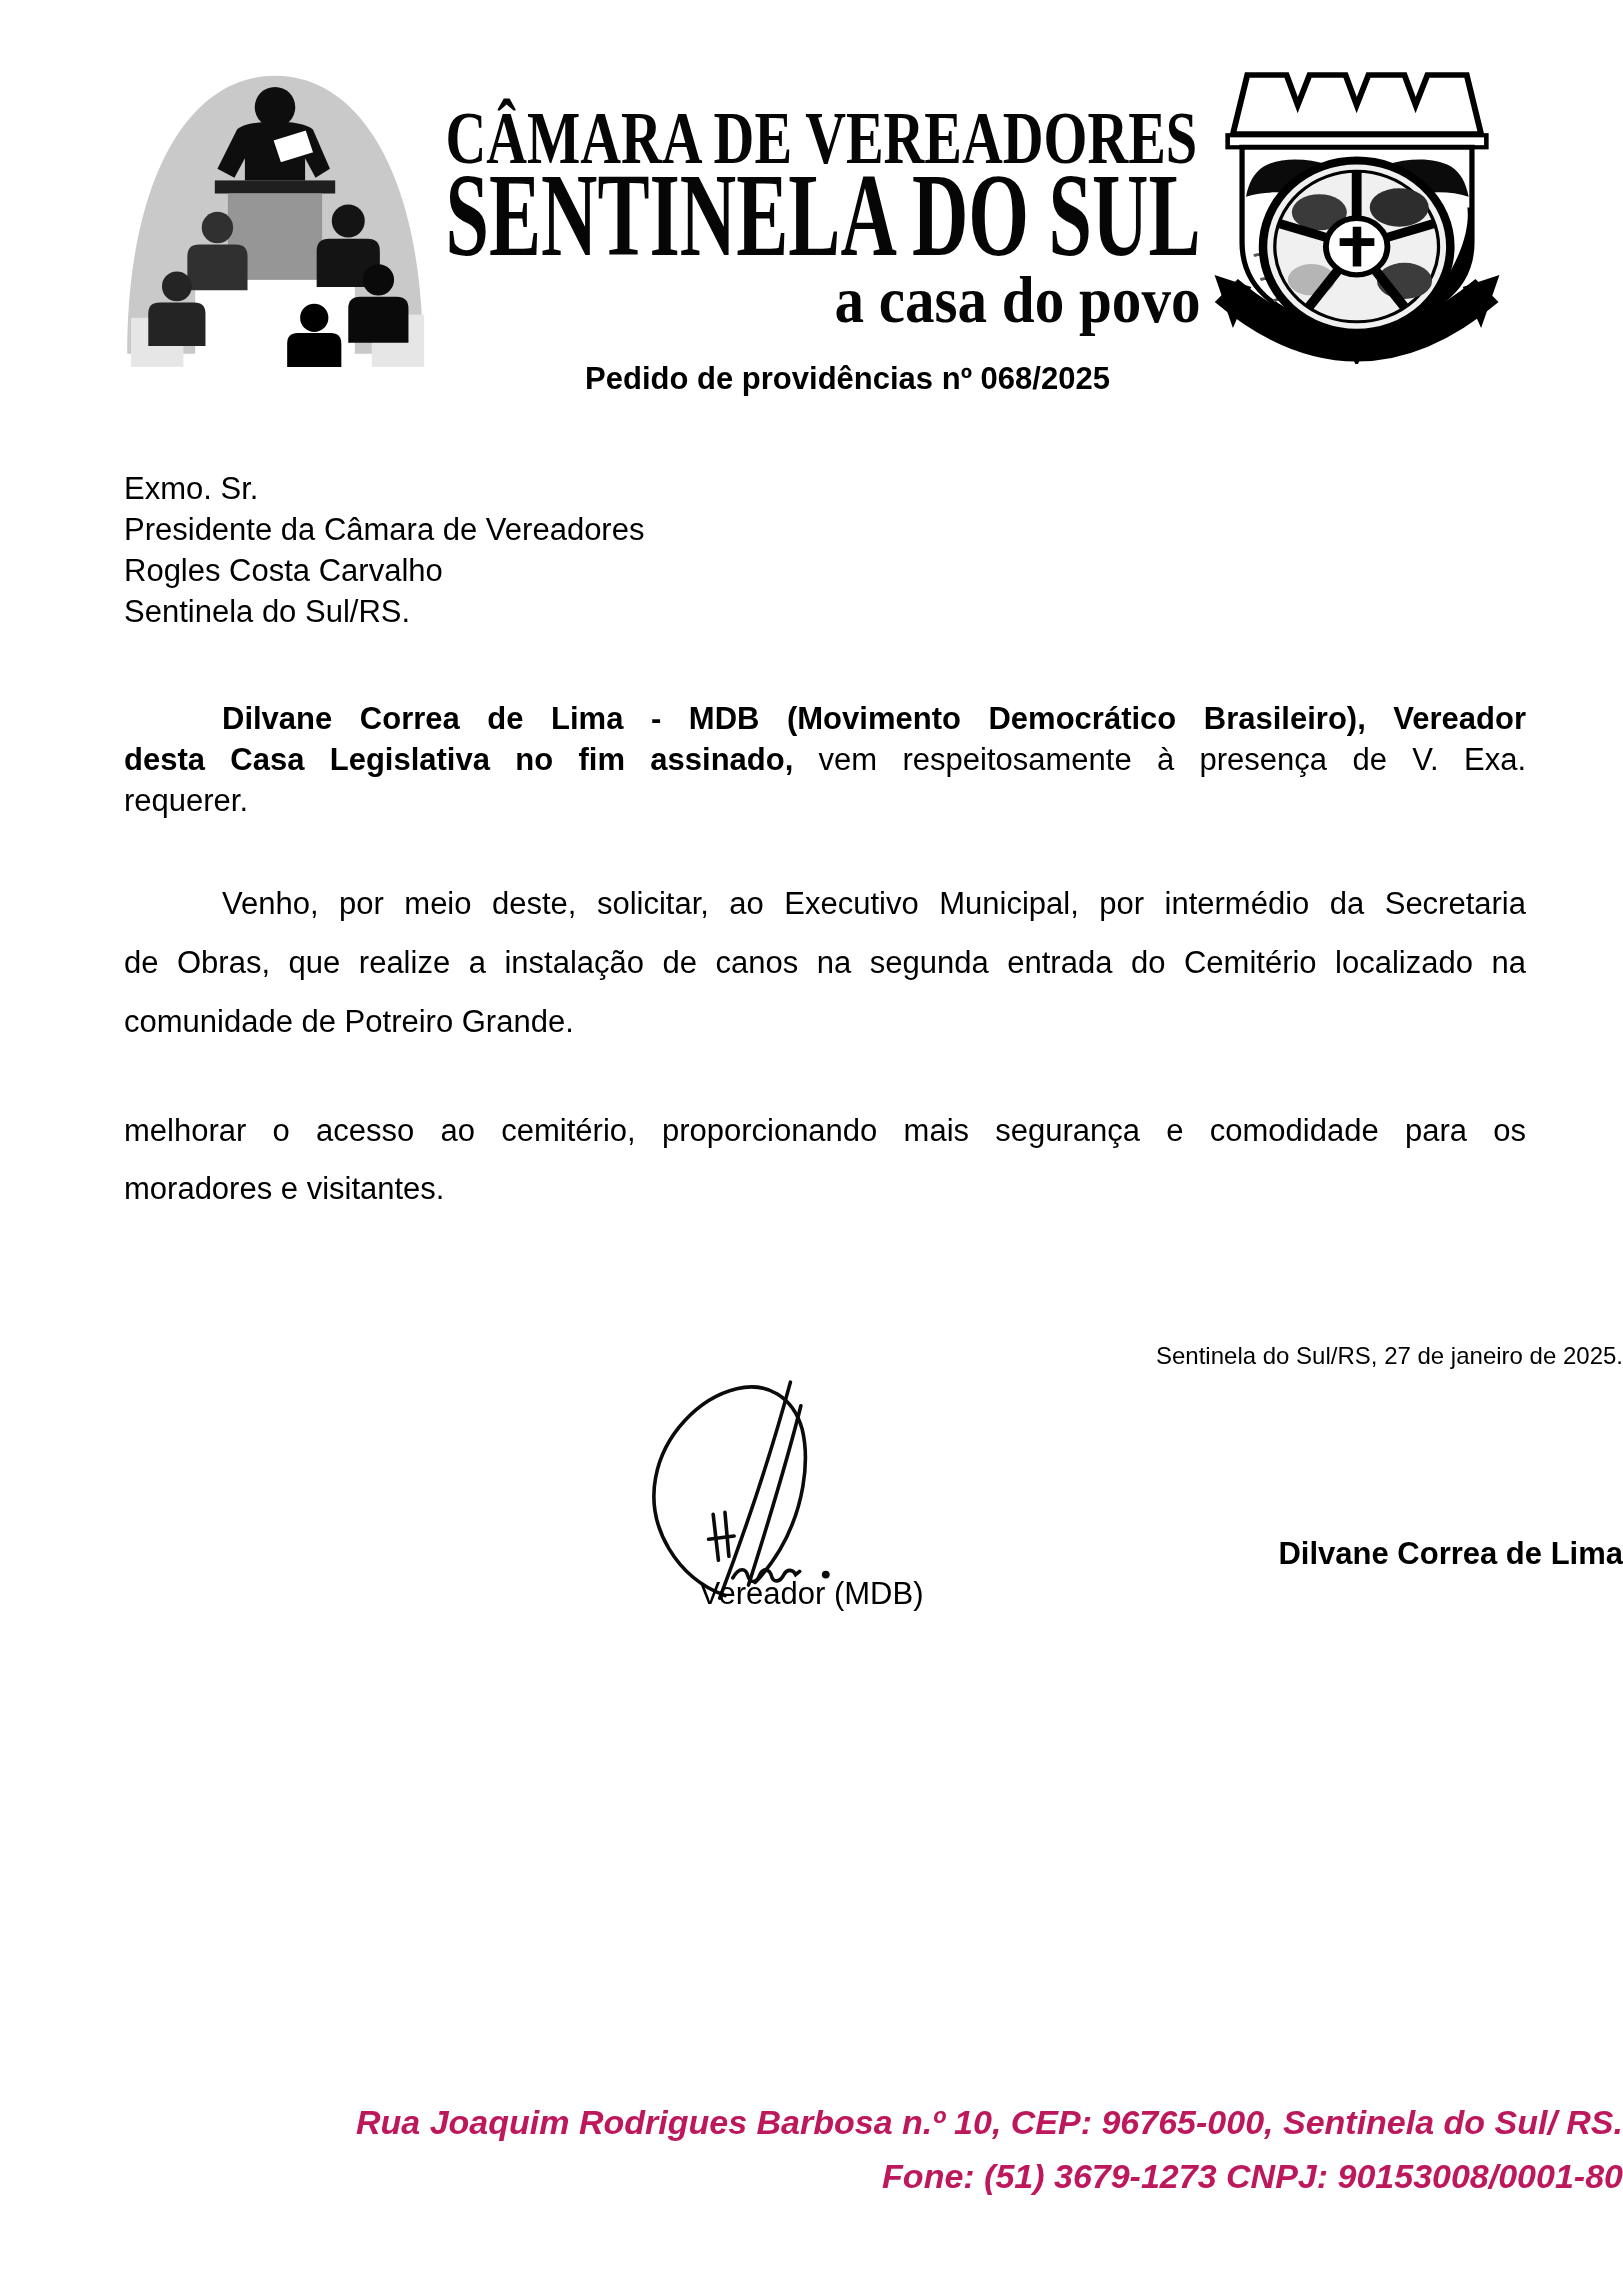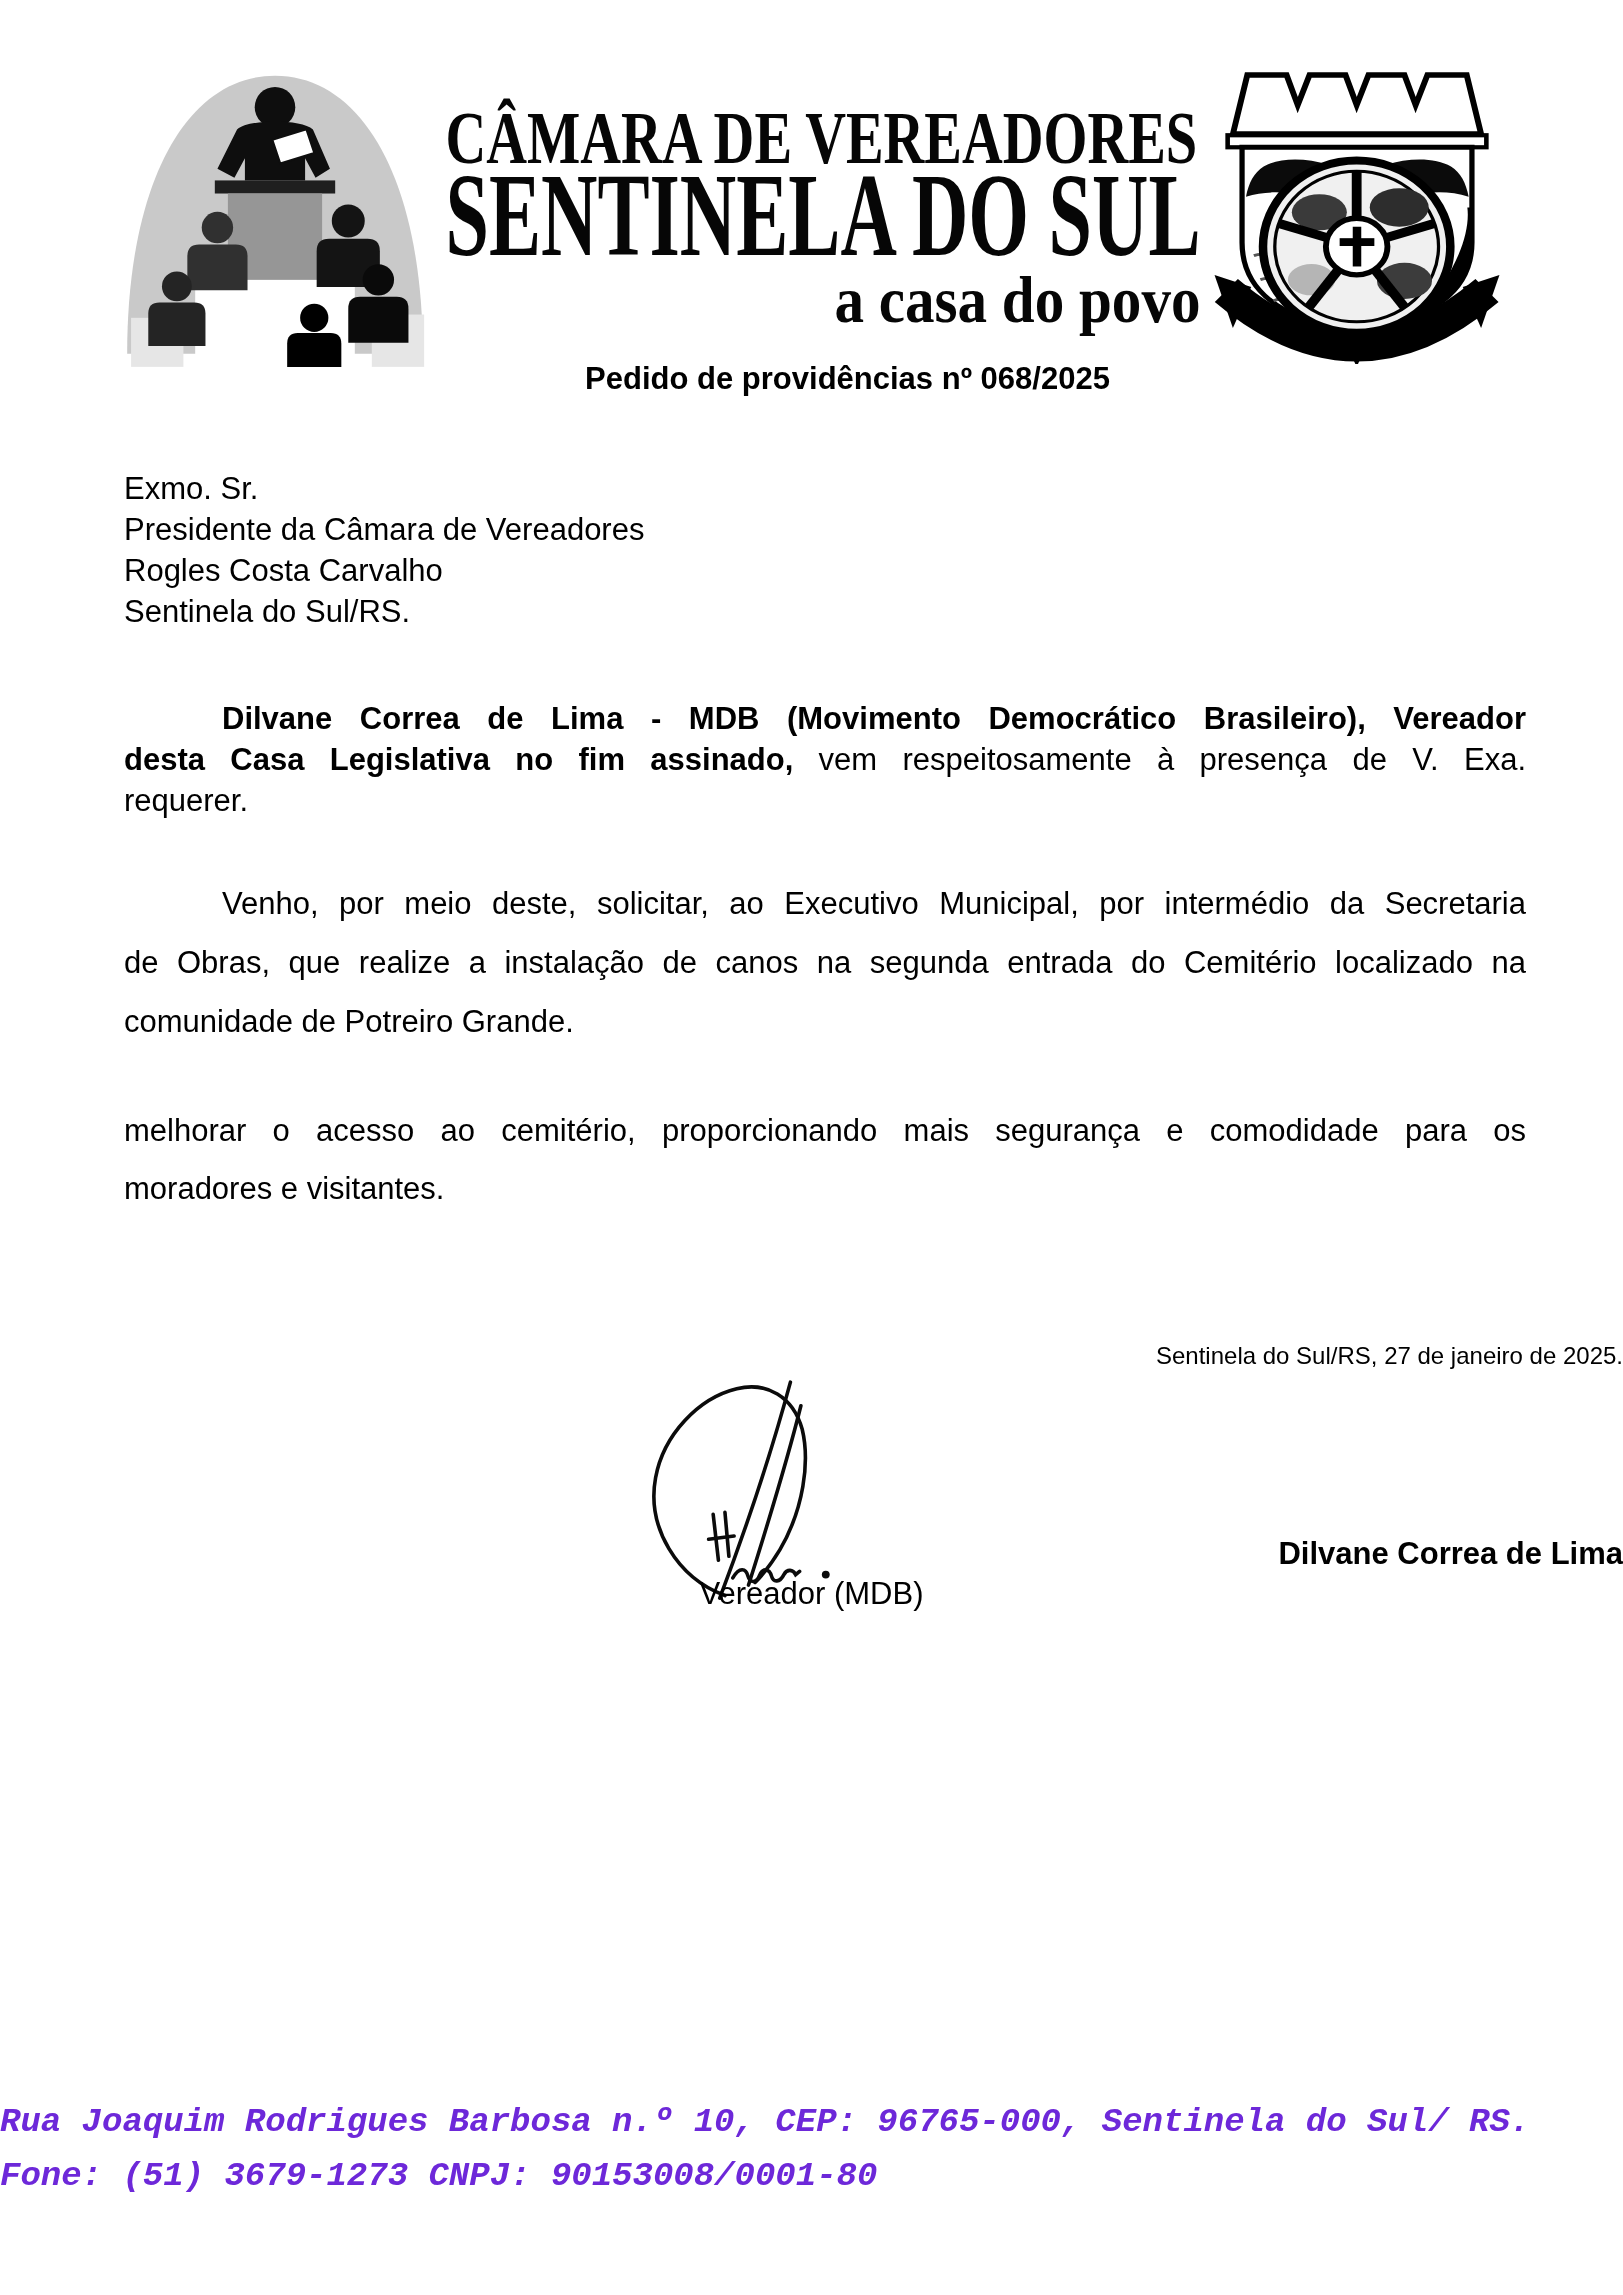--- a/index.html
+++ b/index.html
@@ -24,23 +24,23 @@
   .jline { text-align:justify; text-align-last:justify; }
   .jlast { text-align:justify; text-align-last:left; }
   .indent { text-indent:98px; }
   .b { font-weight:bold; }
   .dateline { position:absolute; left:0; top:1342px; width:100%; text-align:right; font-size:24px; }
   .sig { position:absolute; left:615px; top:1378px; width:288px; height:223px; }
   .signer-name { position:absolute; left:0; top:1536px; width:100%; text-align:right;
                  font-size:31px; font-weight:bold; }
   .signer-role { position:absolute; left:0; top:1576px; width:100%; text-align:center; font-size:31px; }
   
-  .footer { position:absolute; left:0; top:2095px; width:100%; text-align:left;
-            font-family:Liberation Mono, monospace; font-style:italic; font-weight:bold;
-            font-size:34px; line-height:54px; color:#6d28d9; }
+  .footer { position:absolute; left:0; top:2095px; width:100%; text-align:right;
+            font-family:Liberation Sans, sans-serif; font-style:italic; font-weight:bold;
+            font-size:34px; line-height:54px; color:#be185d; }
 </style>
 </head>
 <body>
 
 <div class="page">
 
   <svg class="hdr-logo" viewBox="0 0 480 475" aria-hidden="true">
     <defs>
       <g id="person">
         <circle cx="0" cy="0" r="24"></circle>

